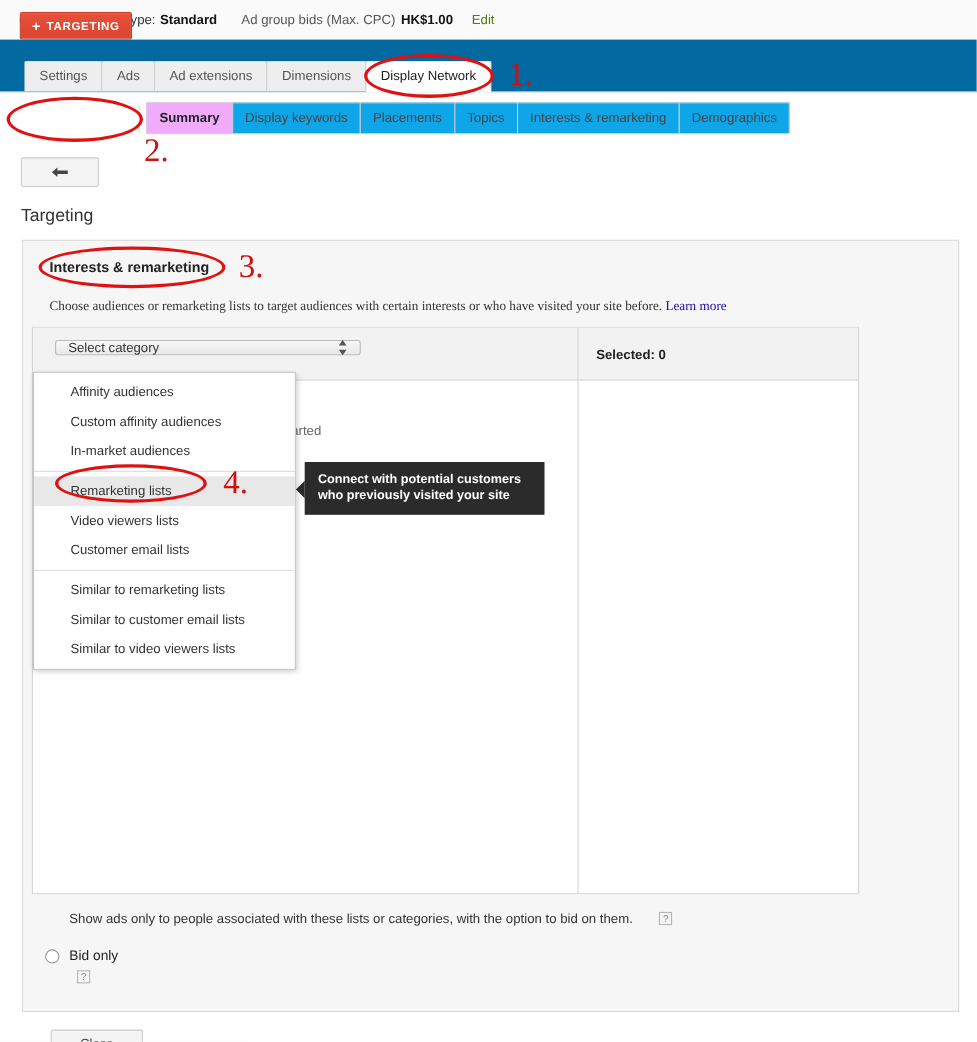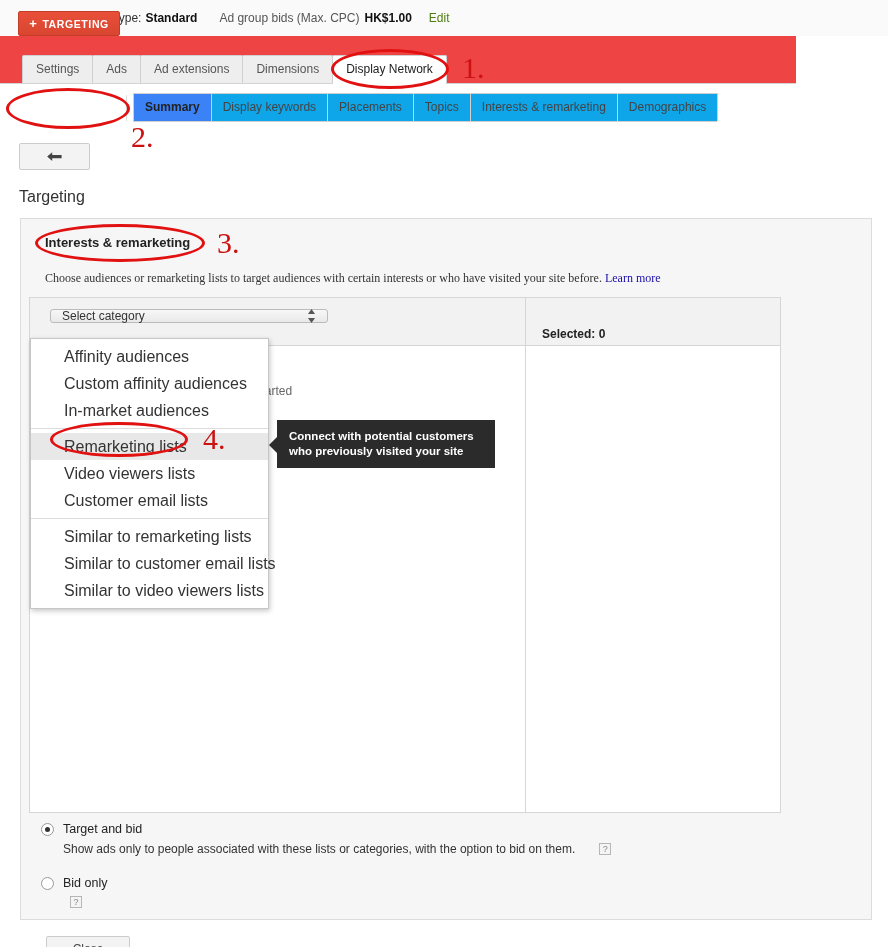--- a/index.html
+++ b/index.html
@@ -43,22 +43,22 @@
   .status-edit {
     margin-left: 17px;
     color: #4d7c0f;
     cursor: pointer;
   }
 
   
   .maintabs {
     position: absolute;
     left: 0; top: 36px;
-    width: 796px; height: 47px;
-    background: #ef4444;
+    width: 888px; height: 47px;
+    background: #0369a1;
     border-bottom: 1px solid #d4d4d4;
   }
   .maintabs-inner {
     position: absolute;
     left: 22px; bottom: 0;
     display: flex;
     align-items: flex-end;
   }
   .mtab {
     background: #eeeeee;
@@ -125,21 +125,21 @@
     padding: 6px 11px 7px 11px;
     font-size: 12px;
     color: #444;
     margin-right: -1px;
     cursor: pointer;
     line-height: 14px;
     box-sizing: border-box;
     height: 28px;
   }
   .stab.active {
-    background: #3b82f6;
+    background: #f0abfc;
     color: #222;
     font-weight: bold;
   }
   .subtabs-divider {
     position: absolute;
     left: 126px; top: 95px;
     width: 1px; height: 26px;
     background: #dddddd;
   }
 
@@ -225,21 +225,20 @@
     left: 495px; top: 48px;
     width: 1px; bottom: 0;
     background: #d6d6d6;
   }
   .selected-label {
     position: absolute;
     left: 512px; top: 17px;
     font-size: 12px;
     font-weight: bold;
     color: #222;
-    margin-top: 12px;
   }
 
   
   .selectbox {
     position: absolute;
     left: 20px; top: 11px;
     width: 278px; height: 14px;
     background: linear-gradient(#f7f7f7, #e9e9e9);
     border: 1px solid #bbbbbb;
     border-radius: 3px;
@@ -278,21 +277,21 @@
     border: 1px solid #c6c6c6;
     box-shadow: 1px 2px 5px rgba(0,0,0,0.22);
     box-sizing: border-box;
     z-index: 20;
     padding: 4px 0 4px 0;
   }
   .dd-item {
     height: 27px;
     line-height: 27px;
     padding-left: 33px;
-    font-size: 16px;
+    font-size: 12px;
     color: #333;
     cursor: pointer;
     white-space: nowrap;
   }
   .dd-item.highlighted { background: #e8e8e8; }
   .dd-sep {
     height: 1px;
     background: #dcdcdc;
     margin: 4px 0 4px 0;
   }
@@ -507,24 +506,20 @@
   <div class="dd-item">Similar to video viewers lists</div>
 </div>
 
 <div class="tooltip">
   <div>Connect with potential customers</div>
   <div>who previously visited your site</div>
 </div>
 
 <div class="radiogroup">
 
-  <div class="radio-row">
-    <span class="radio checked"></span>
-    <span class="radio-label">Target and bid</span>
-  </div>
   <div class="radio-desc">
     <span>Show ads only to people associated with these lists or categories, with the option to bid on them.</span>
     <span class="helpicon">?</span>
   </div>
 
   <div class="radio-gap"></div>
 
   <div class="radio-row">
     <span class="radio"></span>
     <span class="radio-label">Bid only</span>

